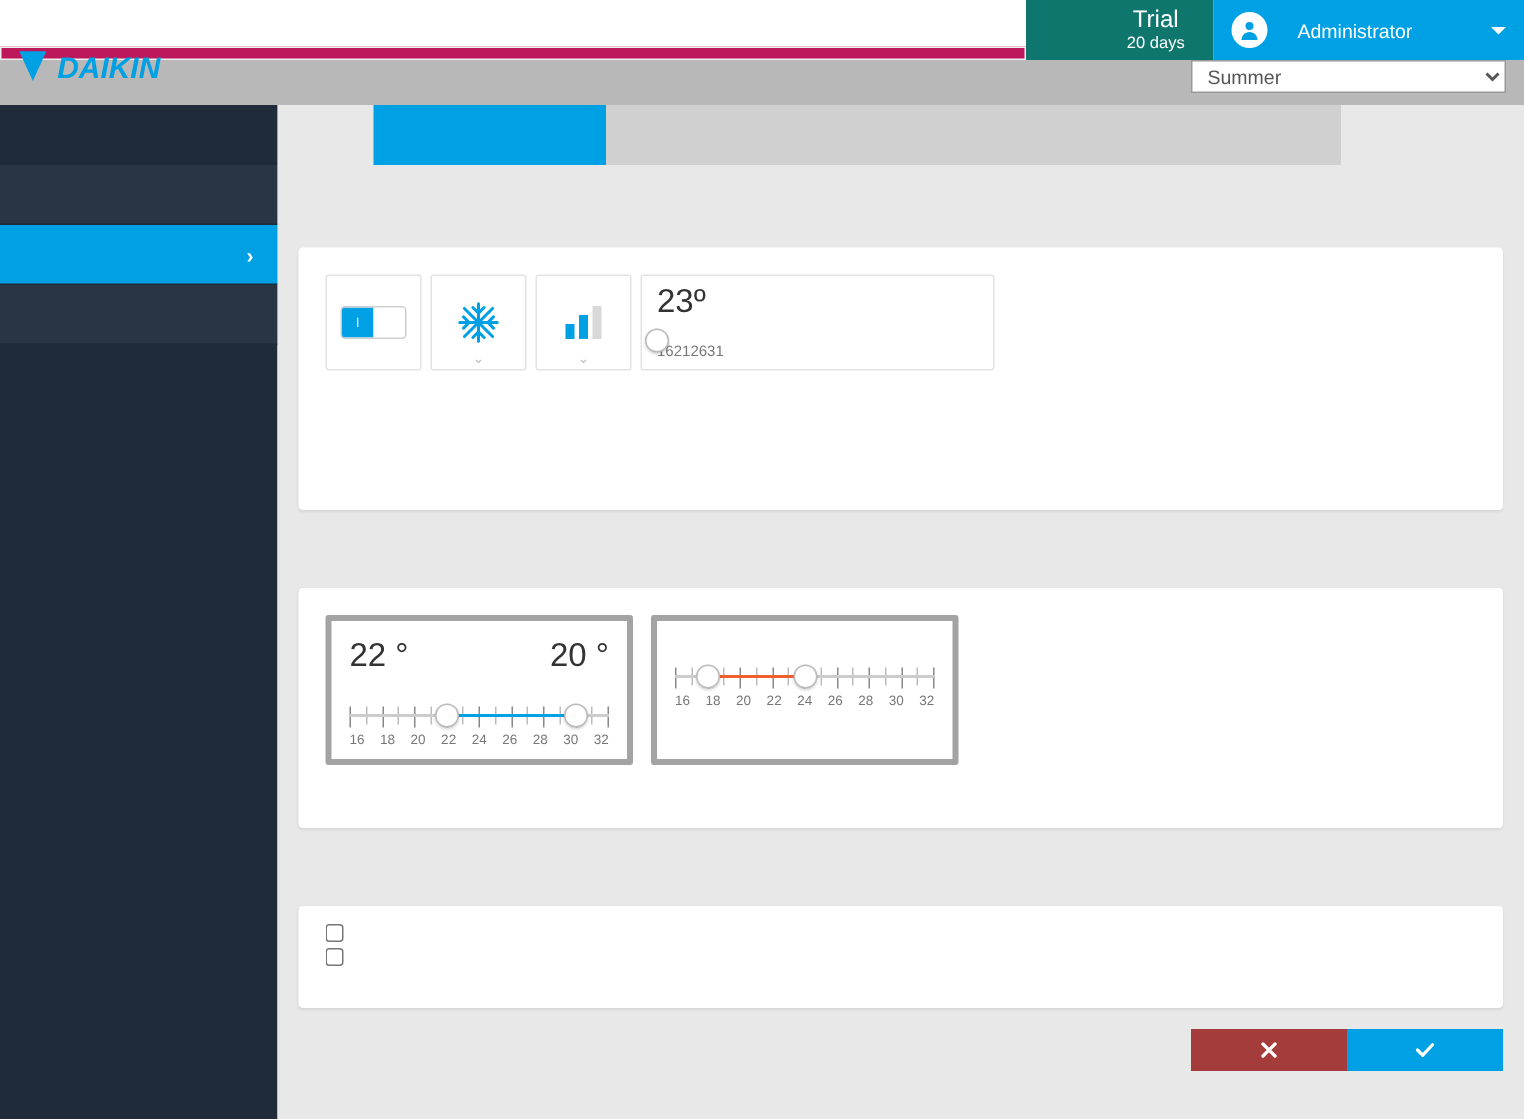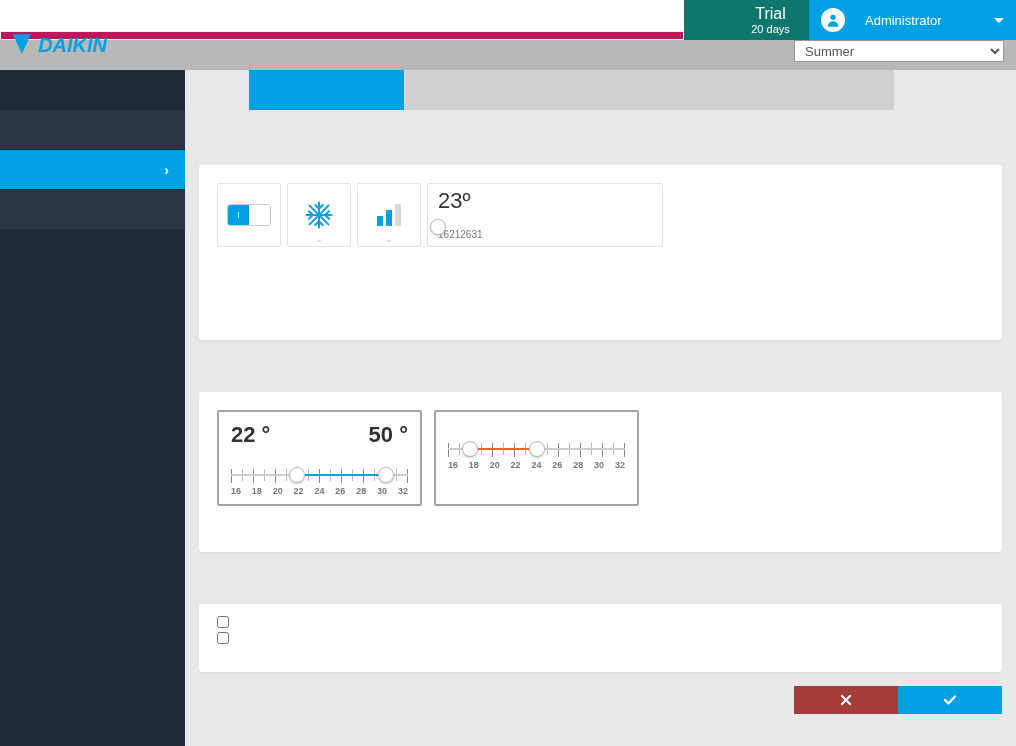--- a/index.html
+++ b/index.html
@@ -74,21 +74,21 @@
   .track-fill { position: absolute; top: 8px; left: 0; height: 2px; background: #00A0E4; }
   .track-fill.orange { background: #f0602c; }
   .ticks { position: absolute; left: 0; right: 0; top: 3px; display: flex; justify-content: space-between; }
   .ticks span { width: 1px; height: 12px; background: #bbb; }
   .ticks span.major { height: 14px; background: #888; }
   .thumb { position: absolute; top: 1px; width: 16px; height: 16px; border-radius: 50%; background: #fff; border: 1px solid #bbb; box-shadow: 0 1px 2px rgba(0,0,0,.2); transform: translateX(-50%); }
   .tick-labels { display: flex; justify-content: space-between; font-size: 10px; color: #777; margin-top: 2px; }
 
   
   .range-row { display: flex; gap: 12px; }
-  .range-box { width: 205px; border: 2px solid #a3a3a3; border-radius: 2px; padding: 10px 12px 8px; font-weight: bold; }
+  .range-box { width: 205px; border: 4px solid #a3a3a3; border-radius: 2px; padding: 10px 12px 8px; }
   .range-vals { display: flex; justify-content: space-between; font-size: 22px; color: #333; }
   .range-box .slider-track { margin-top: 18px; }
   .range-box .tick-labels span { font-size: 9px; }
 
   .chk-row { display: flex; flex-direction: column; gap: 4px; }
   .chk-row input { width: 12px; height: 12px; }
 
   
   .footer-btns { display: flex; justify-content: flex-end; margin-top: 14px; }
   .btn { width: 104px; height: 28px; display: flex; align-items: center; justify-content: center; color: #fff; font-size: 14px; }
@@ -210,21 +210,21 @@
         </div>
       </div>
     </div>
 
     <div class="panel second">
       <div class="range-row">
 
         <div class="range-box">
           <div class="range-vals">
             <span>22 °</span>
-            <span>50 °</span>
+            <span>20 °</span>
           </div>
           <div class="slider-track">
             <div class="ticks">
               <span class="major"></span>
                 <span></span>
                 <span class="major"></span>
                 <span></span>
               <span class="major"></span>
                 <span></span>
                 <span class="major"></span>

